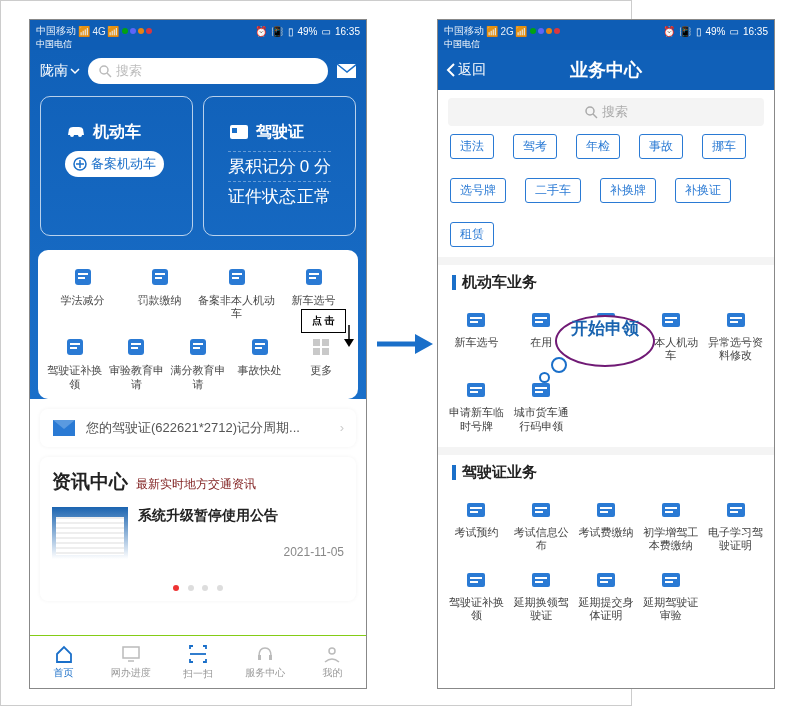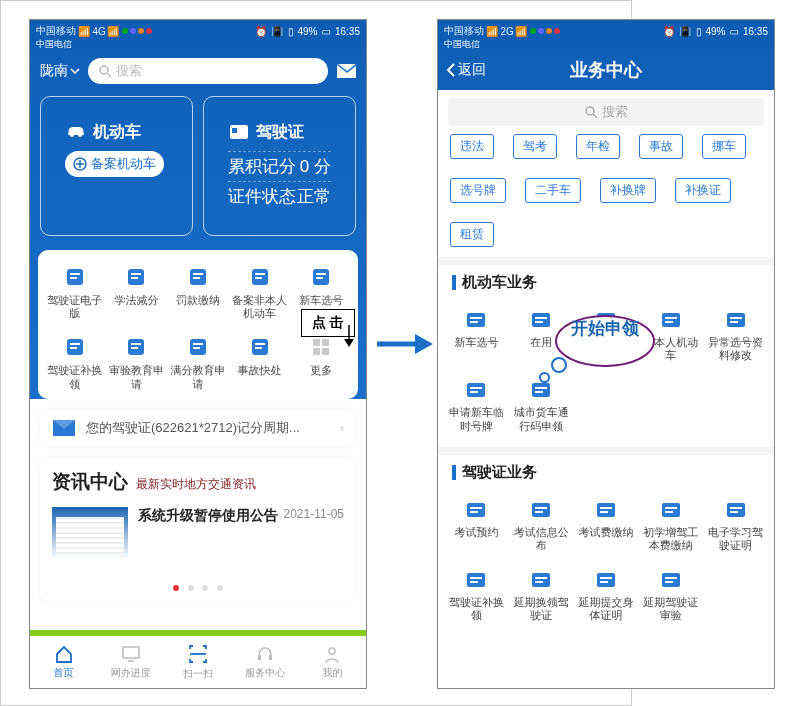--- a/index.html
+++ b/index.html
@@ -30,45 +30,45 @@
 .gcell { flex:1; text-align:center; font-size:11px; color:#4a4a4a; }
 .gcell .ic { height:26px; display:flex; align-items:center; justify-content:center; margin-bottom:4px; }
 .gcell .lb { line-height:1.2; }
 .panel { background:#fff; border-radius:8px; margin:10px; box-shadow:0 0 4px rgba(0,0,0,.05); }
 .noticebar { display:flex; align-items:center; padding:10px 12px; gap:10px; font-size:13px; color:#555; }
 .newstitle { padding:12px 12px 4px; font-size:13px; }
 .newstitle b { font-size:19px; color:#222; margin-right:8px; }
 .newsrow { display:flex; padding:8px 12px 12px; gap:10px; }
 .thumb { width:76px; height:52px; background:linear-gradient(#1b64b0,#fff); position:relative; }
 .thumb::after { content:""; position:absolute; inset:10px 4px 4px 4px; background:repeating-linear-gradient(#eee,#eee 2px,#fff 2px,#fff 5px); }
-.newscol { flex:1; display:flex; flex-direction:row; justify-content:space-between; }
+.newscol { flex:1; display:flex; flex-direction:column; justify-content:space-between; }
 .newscol .ttl { font-size:14px; font-weight:600; color:#222; }
 .newscol .dt { font-size:12px; color:#888; text-align:right; }
 .dotswrap { text-align:center; padding:6px 0; }
-.tabbar { position:absolute; bottom:0; left:0; right:0; height:52px; border-top:6px solid #84cc16; background:#fff; display:flex; }
+.tabbar { position:absolute; bottom:0; left:0; right:0; height:52px; border-top:1px solid #84cc16; background:#fff; display:flex; }
 .tab { flex:1; display:flex; flex-direction:column; align-items:center; justify-content:center; font-size:10px; color:#999; gap:2px; }
 .tab.active { color:#1a6fc9; }
 
 .navbar { height:40px; background:#1060b8; color:#fff; display:flex; align-items:center; justify-content:center; position:relative; font-size:18px; font-weight:600; }
 .backbtn { position:absolute; left:8px; font-size:14px; display:flex; align-items:center; gap:2px; font-weight:400; }
 .searchgrey { margin:8px 10px; background:#f4f4f4; border-radius:4px; height:28px; display:flex; align-items:center; justify-content:center; color:#aaa; font-size:13px; gap:4px; }
 .chips { display:flex; flex-wrap:wrap; gap:19px; padding:0 12px 10px; }
 .chip { border:1px solid #2a7ad4; color:#2a7ad4; font-size:12px; padding:3px 9px; border-radius:3px; }
 .sect { padding:8px 14px 2px; font-size:15px; font-weight:700; color:#222; display:flex; align-items:center; gap:6px; border-top:8px solid #f4f4f4; }
 .sect::before { content:""; width:4px; height:15px; background:#1a6fc9; display:inline-block; }
 .svcgrid { display:flex; flex-wrap:wrap; padding:6px 6px; }
 .svc { width:20%; text-align:center; font-size:11px; color:#444; padding:8px 0; box-sizing:border-box; }
 .svc .ic { height:24px; display:flex; align-items:center; justify-content:center; margin-bottom:4px; }
 .svc .lb { line-height:1.2; }
 
 .isvg { width:22px; height:22px; }
 .iblue { fill:#2a7ad4; }
 .iwhite { fill:#fff; }
 
-.ann-label { position:absolute; border:1px solid #000; background:#fff; padding:4px 10px; font-size:14px; font-family:SimSun,serif; font-weight:600; }
+.ann-label { position:absolute; border:1px solid #000; background:#fff; padding:4px 10px; font-size:10px; font-family:SimSun,serif; font-weight:600; }
 .ann-arrow { position:absolute; }
 .bubble { position:absolute; }
 .bubble-body { background:#fff; border:2px solid #701a75; border-radius:50%/50%; width:96px; height:48px; display:flex; justify-content:center; font-family:STKaiti,KaiTi,serif; font-size:17px; font-weight:700; color:#1a64b0; }
 .bubble-tail { width:12px; height:12px; background:#fff; border:2px solid #1a6fc9; border-radius:50%; position:absolute; }
 svg { display:block; }
 </style>
 </head>
 <body>
 
 <div class="canvas">
@@ -153,30 +153,20 @@
             </div>
         <div class="linekv">
               <span>证件状态</span>
               <span>正常</span>
             </div>
       </div>
     </div>
 
     <div class="gridpanel">
       <div class="grow" id="grow1">
-            <div class="gcell">
-              <div class="ic">
-                <svg class="isvg">
-                  <rect x="3" y="3" width="16" height="16" rx="3" class="iblue"></rect>
-                  <rect x="6" y="7" width="10" height="2" fill="#fff"></rect>
-                  <rect x="6" y="11" width="7" height="2" fill="#fff"></rect>
-                </svg>
-              </div>
-              <div class="lb">驾驶证电子版</div>
-            </div>
             <div class="gcell">
               <div class="ic">
                 <svg class="isvg">
                   <rect x="3" y="3" width="16" height="16" rx="3" class="iblue"></rect>
                   <rect x="6" y="7" width="10" height="2" fill="#fff"></rect>
                   <rect x="6" y="11" width="7" height="2" fill="#fff"></rect>
                 </svg>
               </div>
               <div class="lb">学法减分</div>
             </div>

